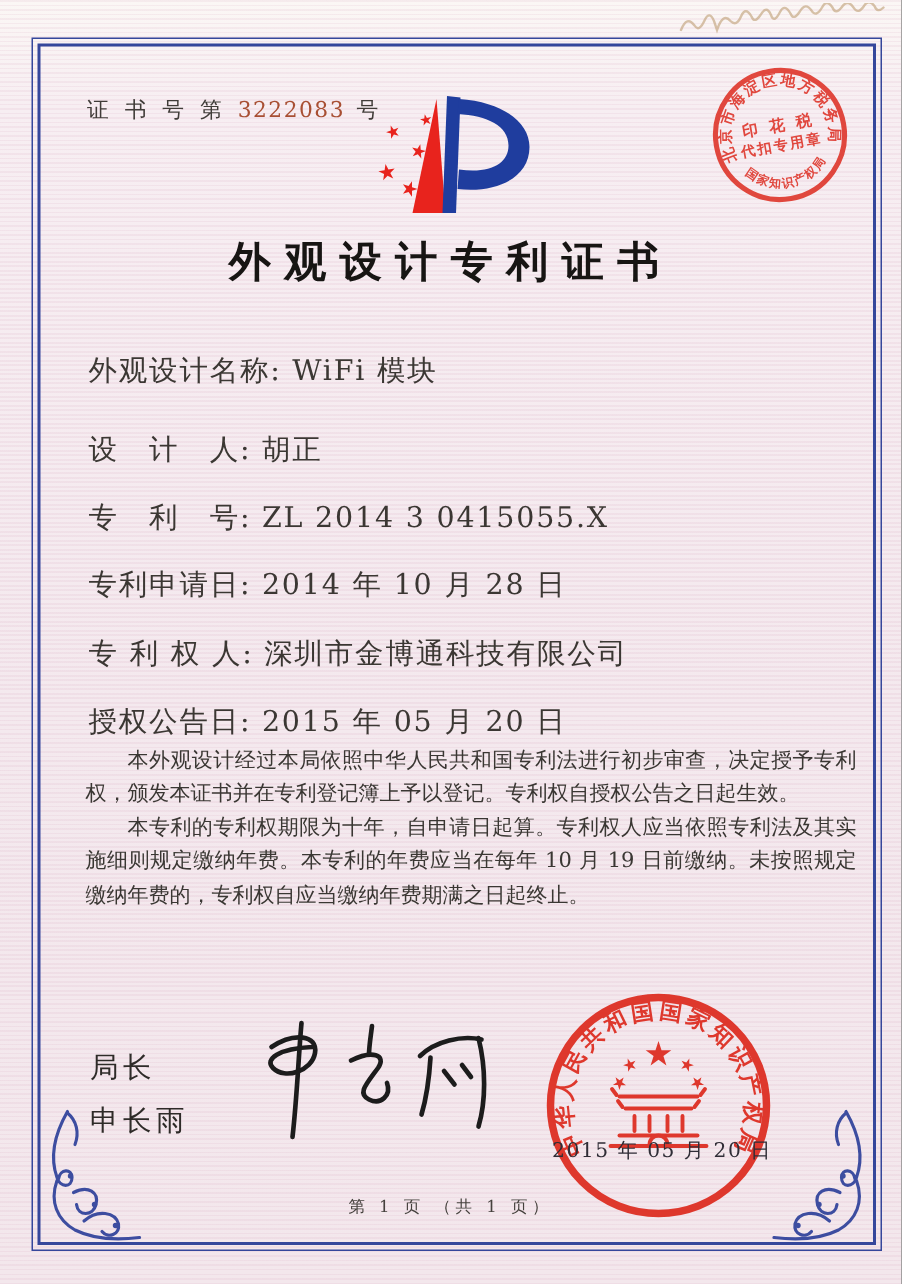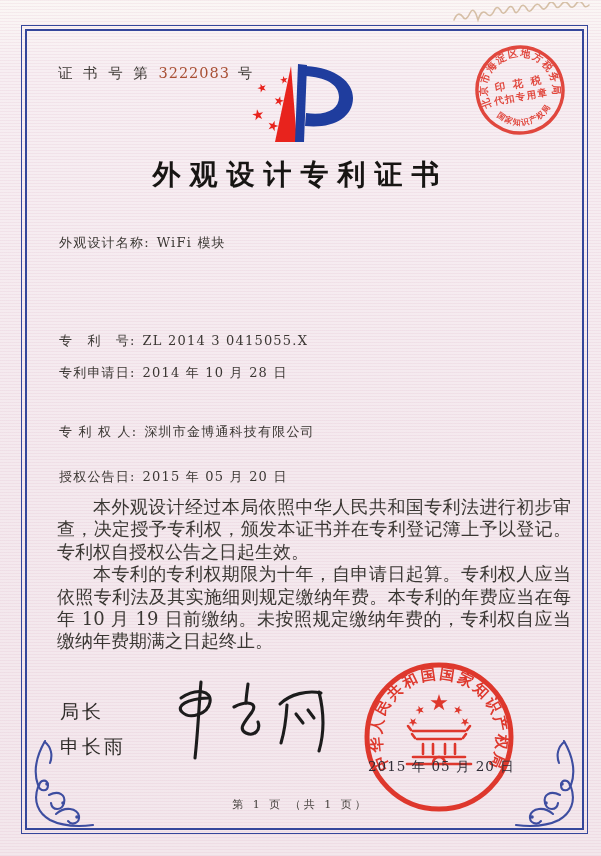--- a/index.html
+++ b/index.html
@@ -14,24 +14,24 @@
   }
   .frame-outer{position:absolute;left:21px;top:25px;right:13px;bottom:22px;border:1px solid #35479b;}
   .frame-inner{position:absolute;inset:3px;border:2px solid #35479b;}
   .cert-no{position:absolute;left:58px;top:64px;font-size:14.5px;letter-spacing:3px;color:#403c38;}
   .cert-no .num{color:#a84f33;letter-spacing:1px;}
   .logo{position:absolute;left:240px;top:56px;}
   .tax-seal{position:absolute;left:472px;top:42px;transform:rotate(-10deg);opacity:.85;}
   .hand-note{position:absolute;left:448px;top:2px;opacity:.65;}
   .title{position:absolute;left:0;right:0;top:156px;text-align:center;
     font-size:28px;font-weight:700;letter-spacing:9px;color:#171513;}
-  .field{position:absolute;left:59px;font-size:13px;letter-spacing:1.2px;color:#3b3733;white-space:nowrap;}
+  .field{position:absolute;left:59px;font-size:19px;letter-spacing:1.2px;color:#3b3733;white-space:nowrap;}
   .field .val{margin-left:7px;}
   .body-text{position:absolute;left:57px;width:514px;top:496px;
-    font-size:18px;line-height:22.4px;color:#3a3733;text-align:justify;}
+    font-size:14px;line-height:22.4px;color:#3a3733;text-align:justify;}
   .body-text p{margin:0;text-indent:2em;}
   .signer{position:absolute;left:60px;top:699px;font-size:19px;letter-spacing:3px;color:#2e2b28;}
   .signer div{margin-bottom:9px;}
   .signature{position:absolute;left:168px;top:672px;}
   .office-seal{position:absolute;left:361px;top:659px;opacity:.93;}
   .seal-date{position:absolute;left:368px;top:758px;font-size:13.5px;letter-spacing:1px;color:#2f2d36;}
   .footer{position:absolute;left:0;right:0;top:797px;text-align:center;
     font-size:11px;letter-spacing:3px;color:#45413d;}
   .flourish{position:absolute;bottom:27px;}
   .flourish.left{left:25px;}
@@ -83,24 +83,27 @@
     <path id="taxBot" d="M21.2,70.3 A34.8 34.8 0 0 0 74.8,70.3" fill="none"></path>
     <text x="48" y="45" text-anchor="middle" fill="#dd2b1f" font-size="10.5" font-weight="700" letter-spacing="2">印 花 税</text>
     <text x="48" y="58" text-anchor="middle" fill="#dd2b1f" font-size="9.5" font-weight="700" letter-spacing="1.5">代扣专用章</text>
   </svg>
 
   <div class="title">外观设计专利证书</div>
 
   <div class="field" style="top:234px">
     <span>外观设计名称:</span><span class="val">WiFi 模块</span>
   </div>
+  <div class="field" style="top:287px">
+    <span>设　计　人:</span><span class="val">胡正</span>
+  </div>
   <div class="field" style="top:332px">
     <span>专　利　号:</span><span class="val">ZL 2014 3 0415055.X</span>
   </div>
-  <div class="field" style="top:364px">
+  <div class="field" style="top:377px">
     <span>专利申请日:</span><span class="val">2014 年 10 月 28 日</span>
   </div>
   <div class="field" style="top:423px">
     <span>专 利 权 人:</span><span class="val">深圳市金博通科技有限公司</span>
   </div>
   <div class="field" style="top:468px">
     <span>授权公告日:</span><span class="val">2015 年 05 月 20 日</span>
   </div>
 
   <div class="body-text">

